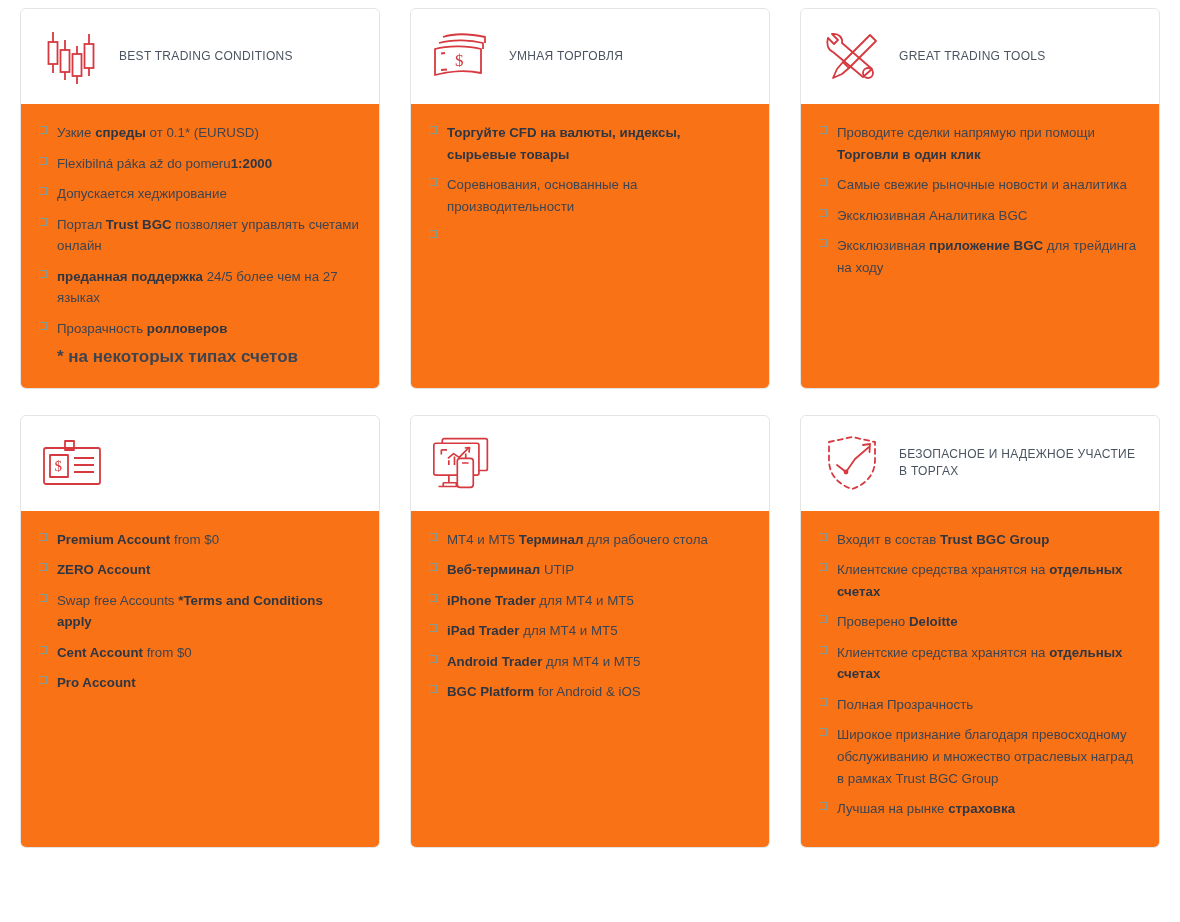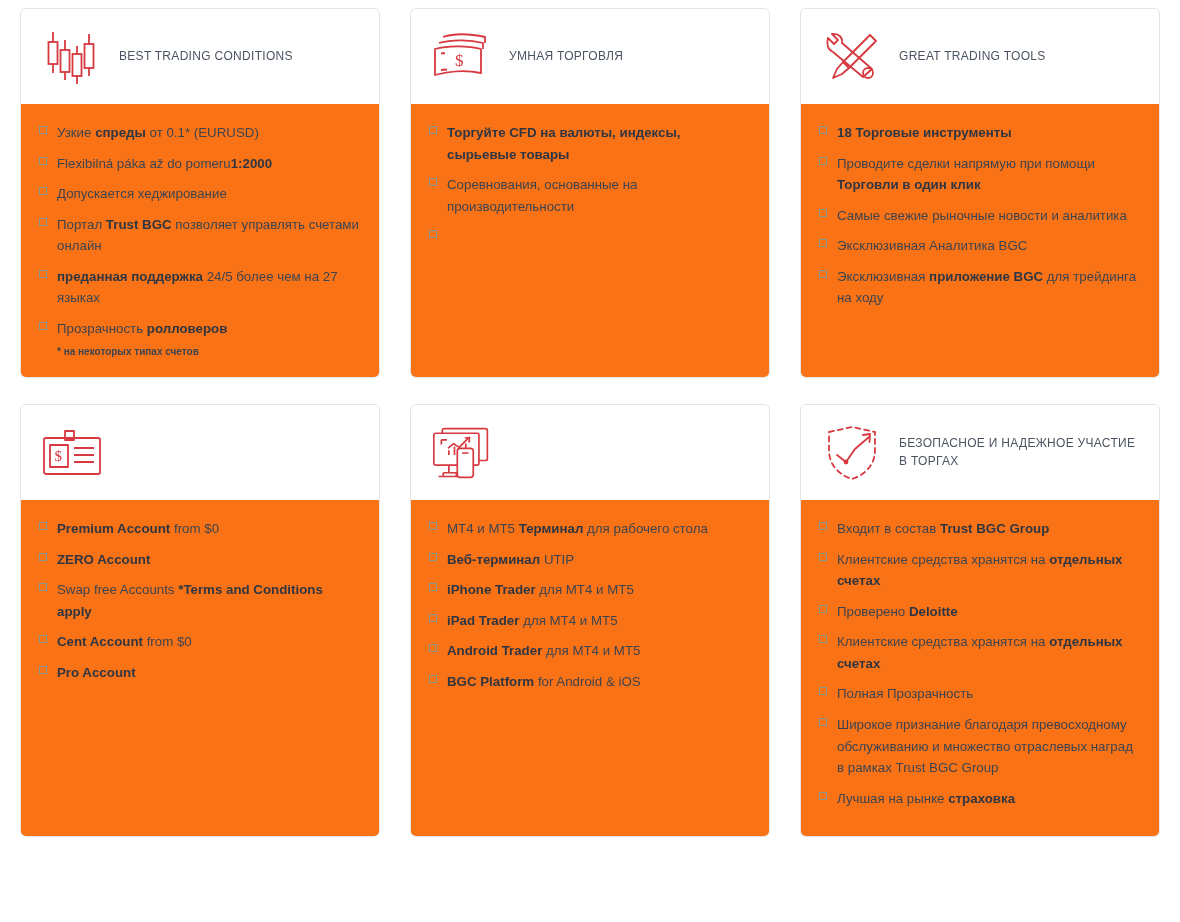--- a/index.html
+++ b/index.html
@@ -71,21 +71,21 @@
     position: absolute;
     left: 0;
     top: 4px;
     width: 8px;
     height: 8px;
     border: 1px solid #8a9a8e;
     background: transparent;
   }
   ul.feature-list li b { font-weight: bold; color: #2f3642; }
   .footnote {
-    font-size: 10px;
+    font-size: 17px;
     font-weight: bold;
     color: #3d4450;
     padding-left: 18px;
     margin-top: -4px;
     line-height: 1.5;
   }
 </style>
 </head>
 <body>
 
@@ -151,21 +151,20 @@
       <path d="M9 6 L15 12 L11 16 L5 10 C3 16, 5 22, 10 24 L40 49 L49 41 L19 15 C20 10, 16 5, 9 6 Z"></path>
       <path d="M47 7 L53 13 L26 40 L20 34 Z"></path>
       <path d="M20 34 L14 41 L10 50 L19 46 L26 40"></path>
       <circle cx="45" cy="45" r="5"></circle>
     </svg>
         </span>
         <div class="card-title">GREAT TRADING TOOLS</div>
       </div>
       <div class="card-body">
         <ul class="feature-list">
-          <li><span class="marker"></span><b>18 Торговые инструменты</b></li>
           <li><span class="marker"></span><span>Проводите сделки напрямую при помощи </span><b>Торговли в один клик</b></li>
           <li><span class="marker"></span><span>Самые свежие рыночные новости и аналитика</span></li>
           <li><span class="marker"></span><span>Эксклюзивная Аналитика BGC</span></li>
           <li><span class="marker"></span><span>Эксклюзивная </span><b>приложение BGC</b><span> для трейдинга на ходу</span></li>
         </ul>
       </div>
     </div>
     <div class="card row2">
       <div class="card-header">
         <span class="icon-wrap">

